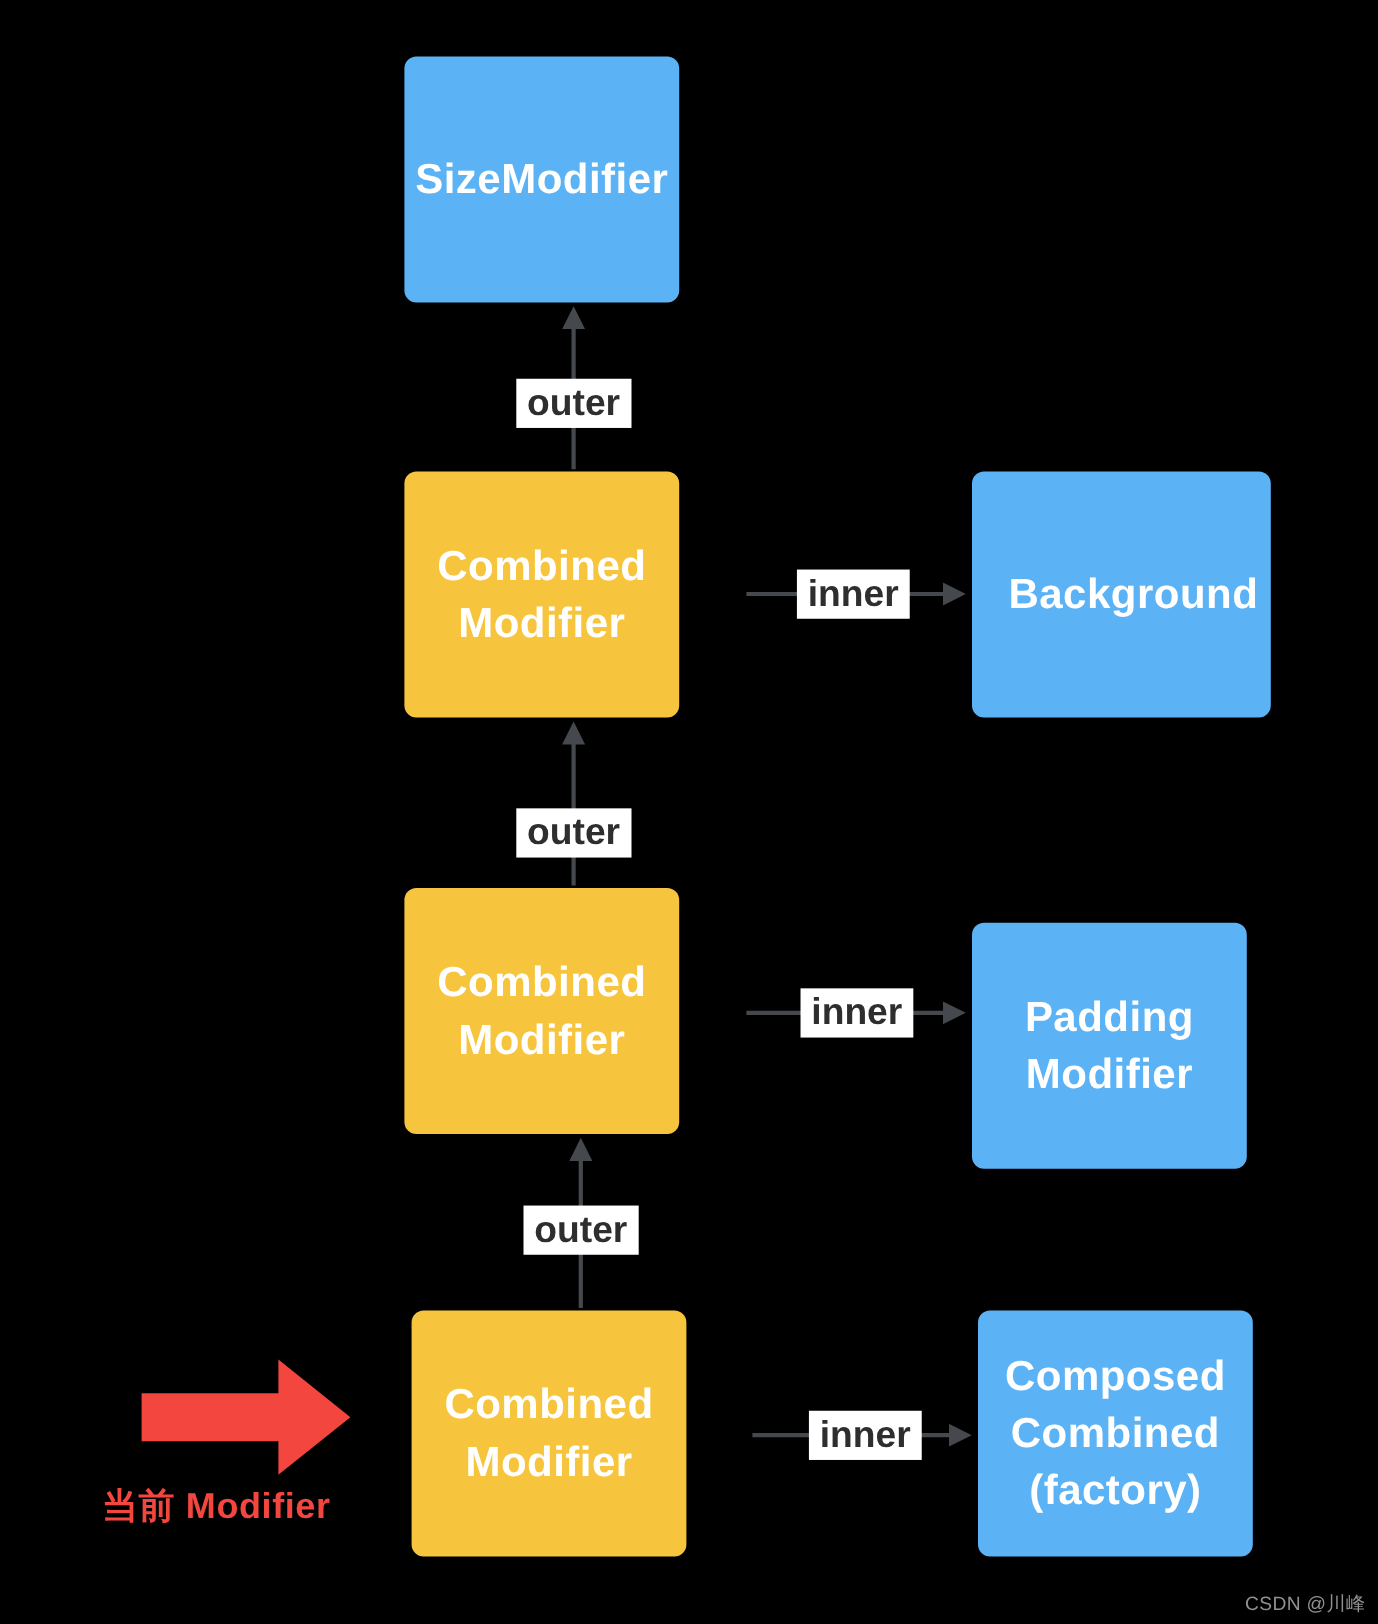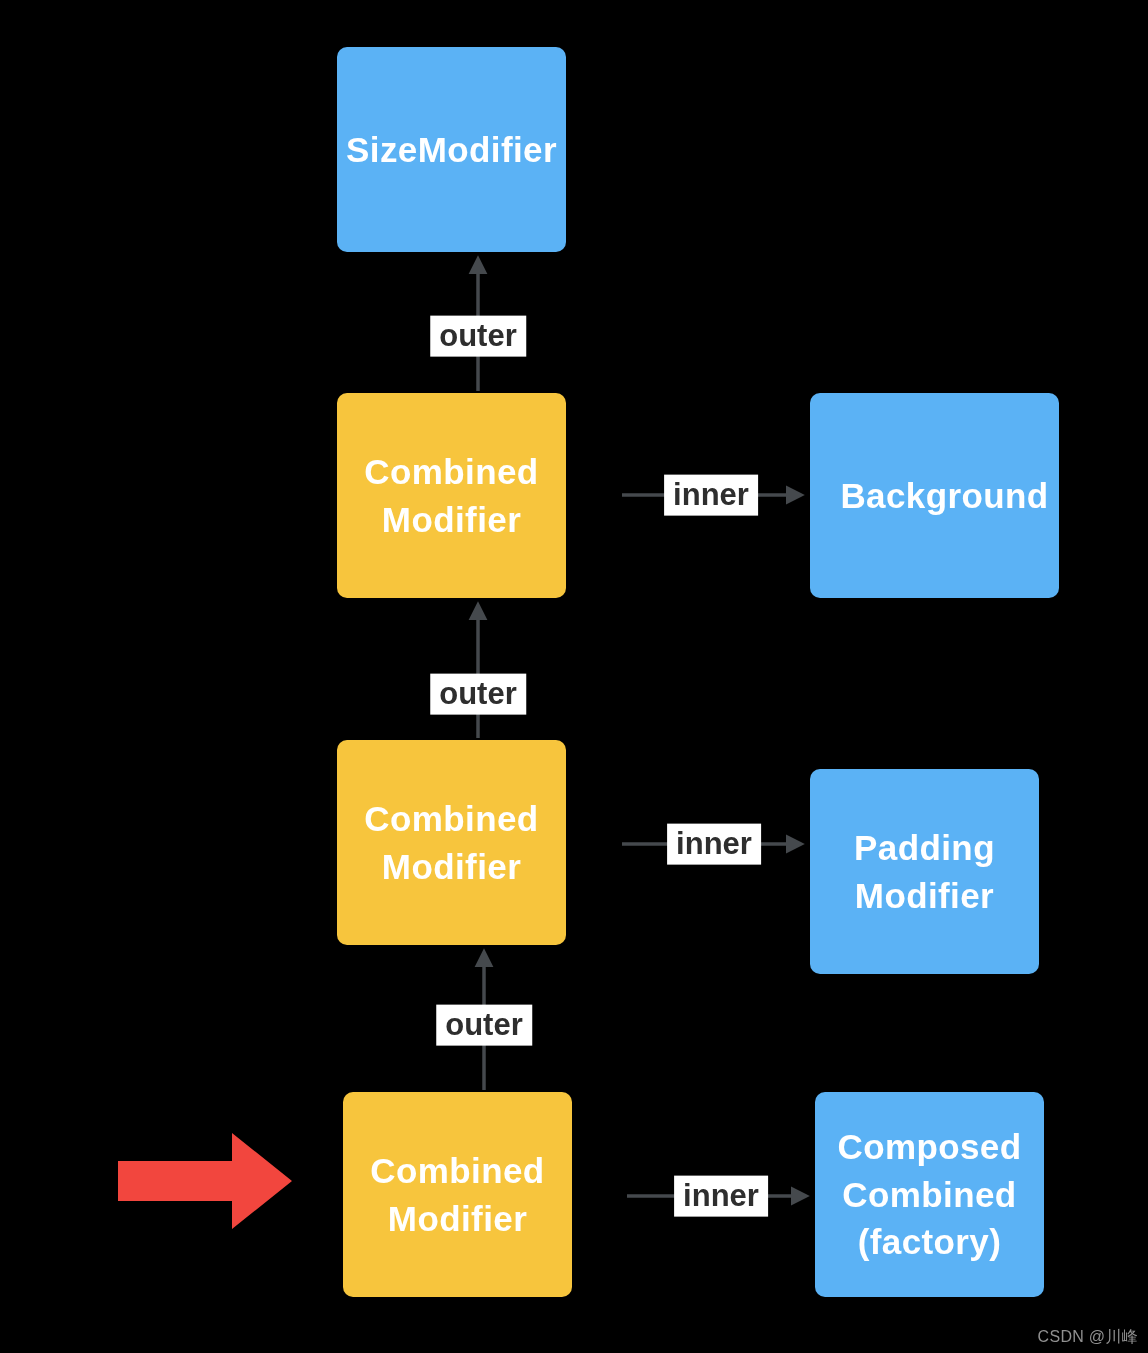--- a/index.html
+++ b/index.html
@@ -89,16 +89,17 @@
 Combined
 (factory)</div>
 
   <div class="edge-label" id="outer-1">outer</div>
   <div class="edge-label" id="outer-2">outer</div>
   <div class="edge-label" id="outer-3">outer</div>
   <div class="edge-label" id="inner-1">inner</div>
   <div class="edge-label" id="inner-2">inner</div>
   <div class="edge-label" id="inner-3">inner</div>
 
+  <div id="current-modifier-text">当前 Modifier</div>
 
   <div id="watermark">CSDN @川峰</div>
 
 </div>
 
 </body></html>

